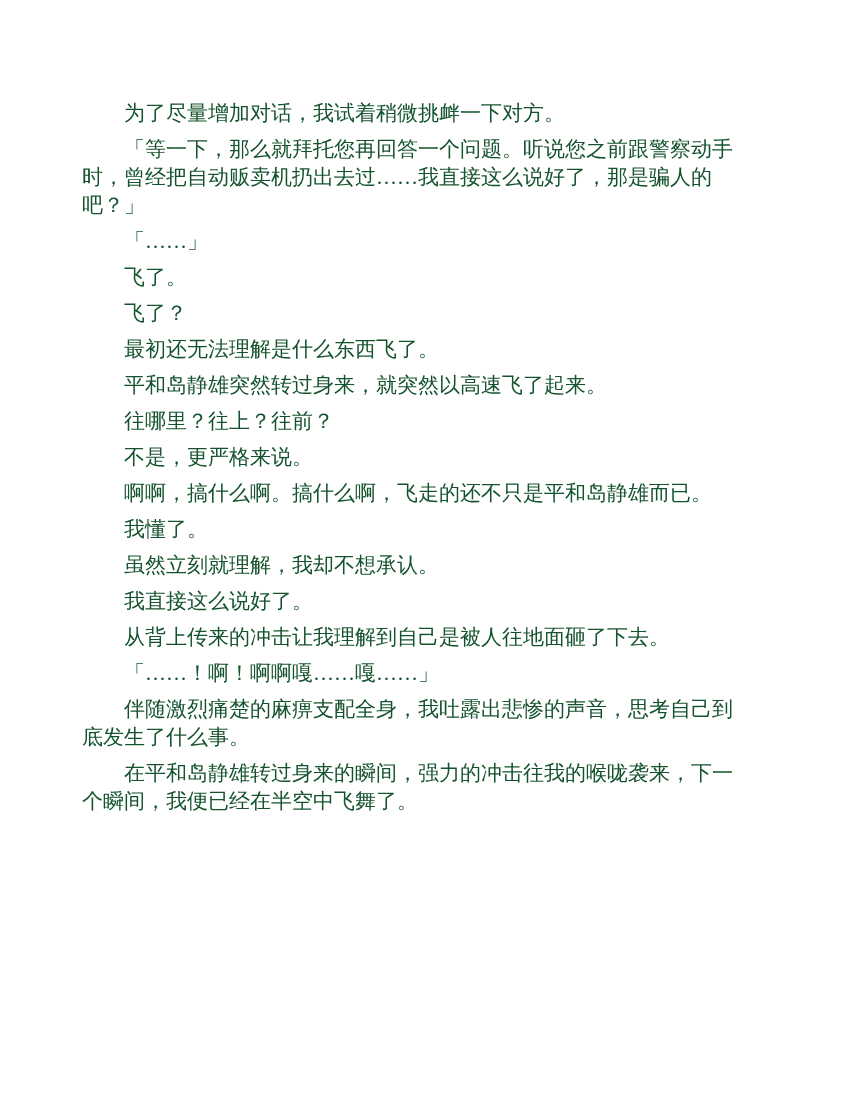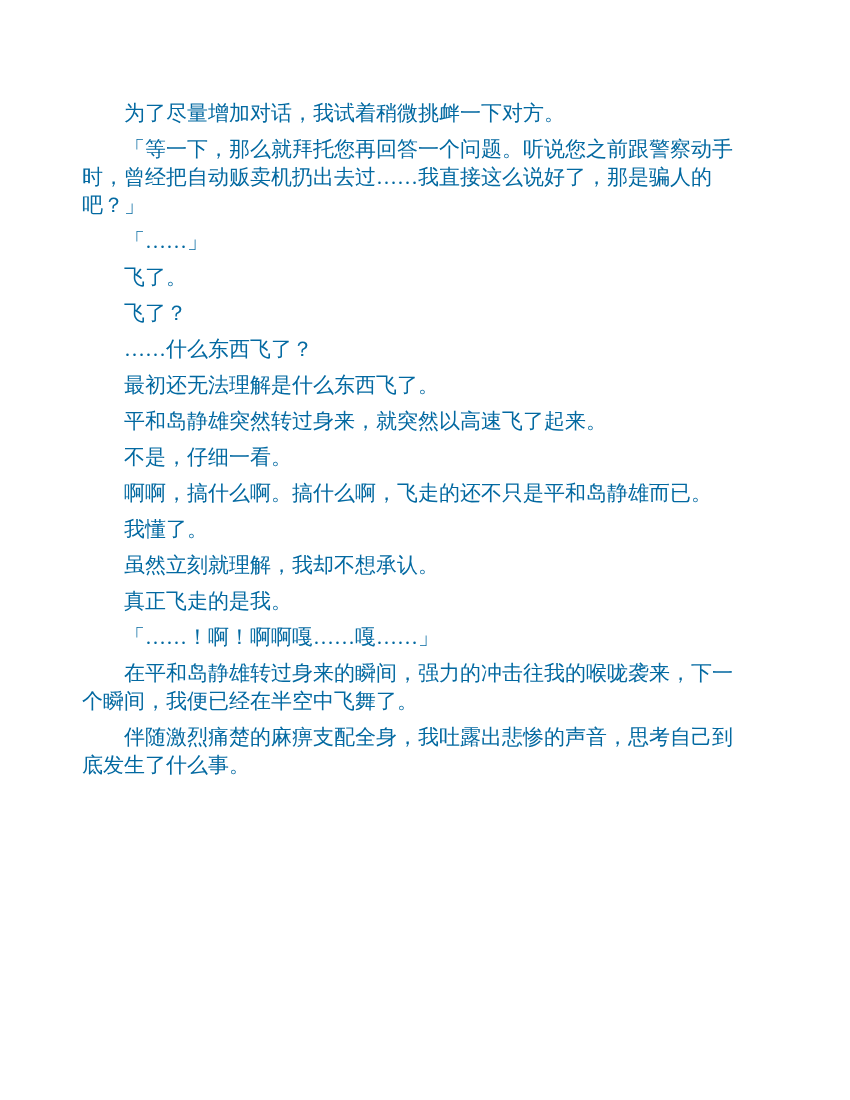--- a/index.html
+++ b/index.html
@@ -10,21 +10,21 @@
   .page {
     position: relative;
     box-sizing: border-box;
     width: 850px;
     height: 1100px;
     background: #ffffff;
     padding: 99px 102px 0 82px;
     font-family: "Liberation Serif", "DejaVu Serif", serif;
     font-size: 21px;
     line-height: 28px;
-    color: #0369a1;
+    color: #14532d;
     overflow: hidden;
   }
   .page p {
     margin: 0 0 8px 0;
     text-indent: 2em;
     text-align: left;
     white-space: pre-line;
     letter-spacing: 0;
   }
 </style>
@@ -32,26 +32,27 @@
 <body>
 
 <div class="page">
   <p>为了尽量增加对话，我试着稍微挑衅一下对方。</p>
   <p>「等一下，那么就拜托您再回答一个问题。听说您之前跟警察动手
 时，曾经把自动贩卖机扔出去过……我直接这么说好了，那是骗人的
 吧？」</p>
   <p>「……」</p>
   <p>飞了。</p>
   <p>飞了？</p>
-  <p>……什么东西飞了？</p>
   <p>最初还无法理解是什么东西飞了。</p>
   <p>平和岛静雄突然转过身来，就突然以高速飞了起来。</p>
-  <p>不是，仔细一看。</p>
+  <p>往哪里？往上？往前？</p>
+  <p>不是，更严格来说。</p>
   <p>啊啊，搞什么啊。搞什么啊，飞走的还不只是平和岛静雄而已。</p>
   <p>我懂了。</p>
   <p>虽然立刻就理解，我却不想承认。</p>
-  <p>真正飞走的是我。</p>
+  <p>我直接这么说好了。</p>
+  <p>从背上传来的冲击让我理解到自己是被人往地面砸了下去。</p>
   <p>「……！啊！啊啊嘎……嘎……」</p>
+  <p>伴随激烈痛楚的麻痹支配全身，我吐露出悲惨的声音，思考自己到
+底发生了什么事。</p>
   <p>在平和岛静雄转过身来的瞬间，强力的冲击往我的喉咙袭来，下一
 个瞬间，我便已经在半空中飞舞了。</p>
-  <p>伴随激烈痛楚的麻痹支配全身，我吐露出悲惨的声音，思考自己到
-底发生了什么事。</p>
 </div>
 
 </body></html>

